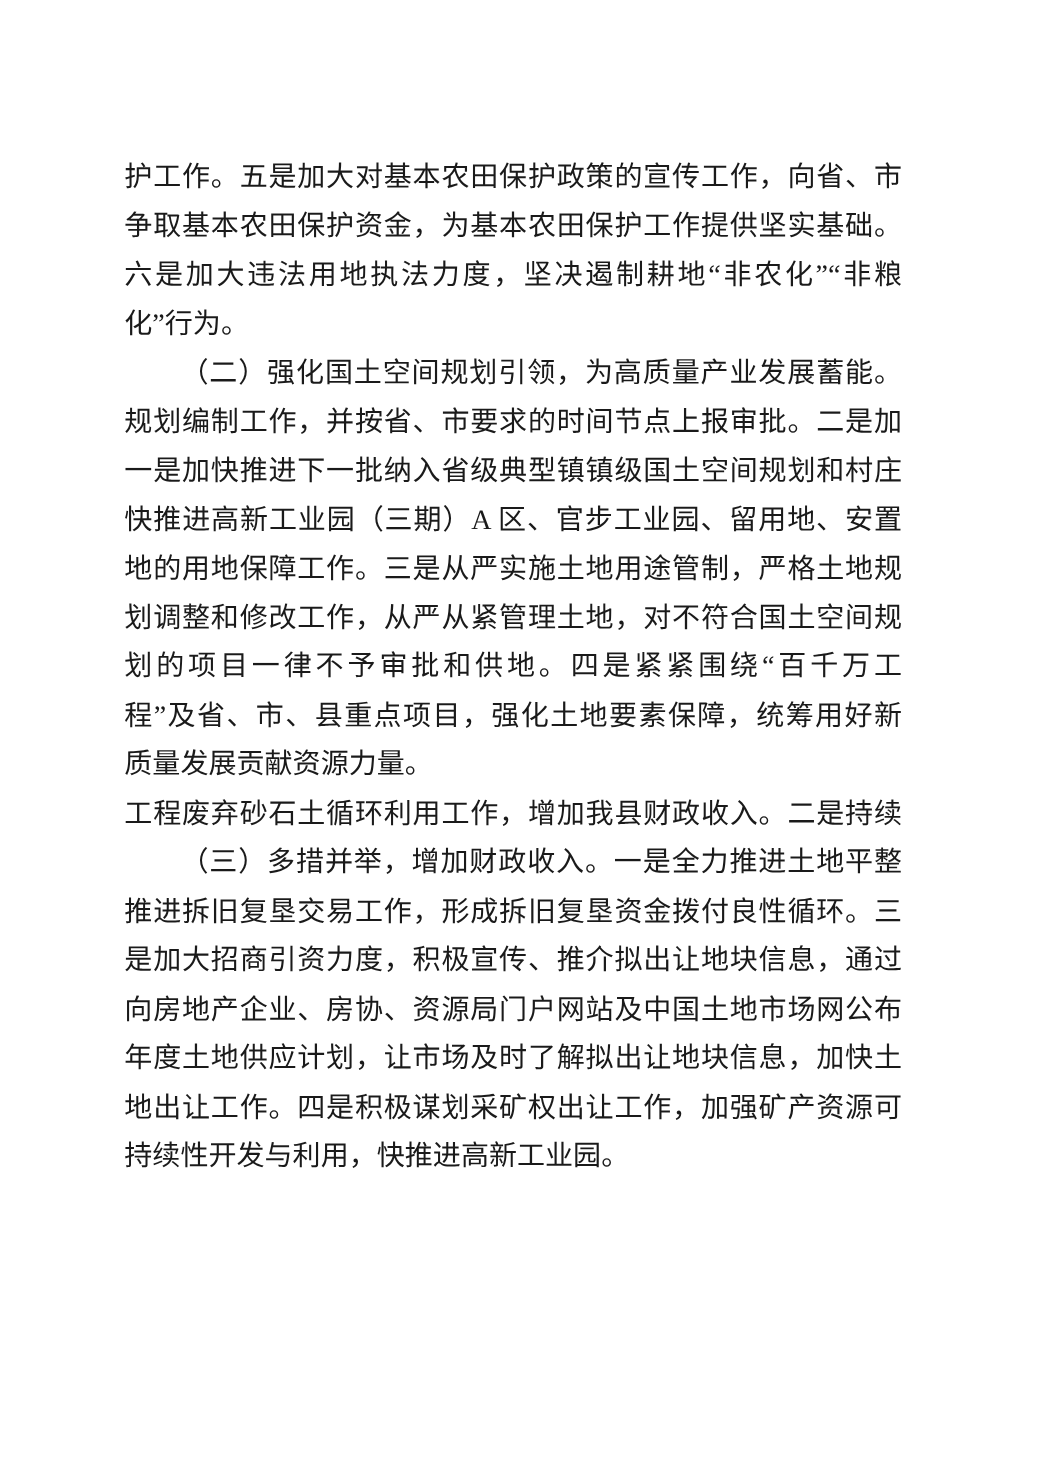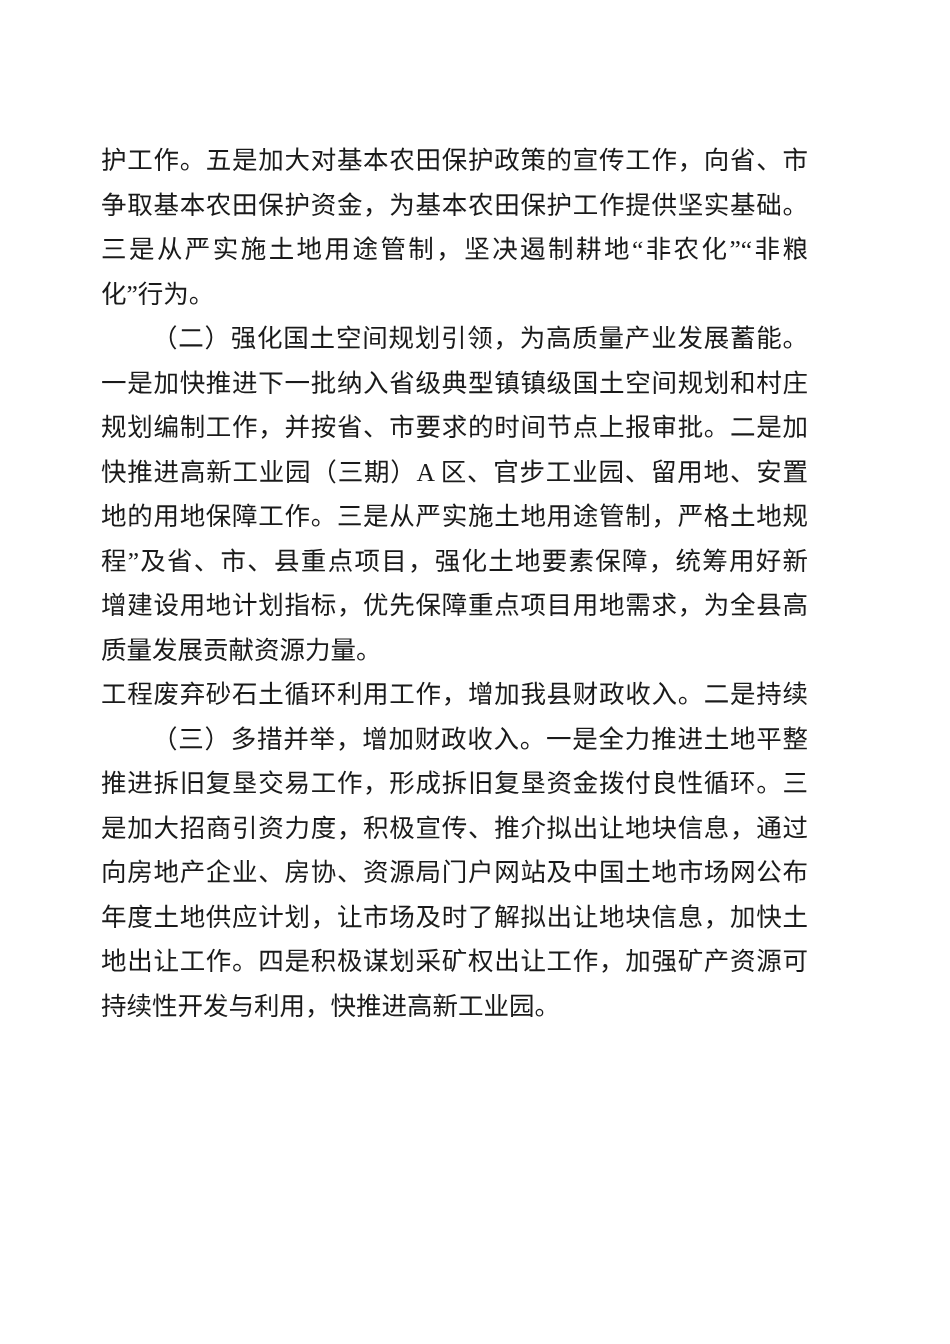--- a/index.html
+++ b/index.html
@@ -9,21 +9,21 @@
   }
   .page {
     position: relative;
     width: 950px;
     height: 1344px;
     background: #ffffff;
     overflow: hidden;
   }
   .doc-content {
     position: absolute;
-    left: 101px;
+    left: 113px;
     top: 139px;
     width: 707px;
     font-family: "Liberation Serif", "DejaVu Serif", serif;
     font-size: 25.5px;
     color: #1a1a1a;
     font-weight: 400;
   }
   .text-line {
     height: 44.52px;
     line-height: 44.52px;
@@ -42,29 +42,30 @@
     text-indent: 2em;
   }
 </style>
 </head>
 <body>
 
 <div class="page">
   <div class="doc-content" id="doc-content">
       <div class="text-line justified">护工作。五是加大对基本农田保护政策的宣传工作，向省、市</div>
       <div class="text-line justified">争取基本农田保护资金，为基本农田保护工作提供坚实基础。</div>
-      <div class="text-line justified">三是从严实施土地用途管制，坚决遏制耕地“非农化”“非粮</div>
+      <div class="text-line justified">六是加大违法用地执法力度，坚决遏制耕地“非农化”“非粮</div>
       <div class="text-line plain">化”行为。</div>
       <div class="text-line justified indented">（二）强化国土空间规划引领，为高质量产业发展蓄能。</div>
+      <div class="text-line justified">规划编制工作，并按省、市要求的时间节点上报审批。二是加</div>
       <div class="text-line justified">一是加快推进下一批纳入省级典型镇镇级国土空间规划和村庄</div>
-      <div class="text-line justified">规划编制工作，并按省、市要求的时间节点上报审批。二是加</div>
       <div class="text-line justified">快推进高新工业园（三期）A 区、官步工业园、留用地、安置</div>
       <div class="text-line justified">地的用地保障工作。三是从严实施土地用途管制，严格土地规</div>
+      <div class="text-line justified">划调整和修改工作，从严从紧管理土地，对不符合国土空间规</div>
+      <div class="text-line justified">划的项目一律不予审批和供地。四是紧紧围绕“百千万工</div>
       <div class="text-line justified">程”及省、市、县重点项目，强化土地要素保障，统筹用好新</div>
-      <div class="text-line justified">增建设用地计划指标，优先保障重点项目用地需求，为全县高</div>
       <div class="text-line plain">质量发展贡献资源力量。</div>
       <div class="text-line justified">工程废弃砂石土循环利用工作，增加我县财政收入。二是持续</div>
       <div class="text-line justified indented">（三）多措并举，增加财政收入。一是全力推进土地平整</div>
       <div class="text-line justified">推进拆旧复垦交易工作，形成拆旧复垦资金拨付良性循环。三</div>
       <div class="text-line justified">是加大招商引资力度，积极宣传、推介拟出让地块信息，通过</div>
       <div class="text-line justified">向房地产企业、房协、资源局门户网站及中国土地市场网公布</div>
       <div class="text-line justified">年度土地供应计划，让市场及时了解拟出让地块信息，加快土</div>
       <div class="text-line justified">地出让工作。四是积极谋划采矿权出让工作，加强矿产资源可</div>
       <div class="text-line plain">持续性开发与利用，快推进高新工业园。</div>
     </div>

